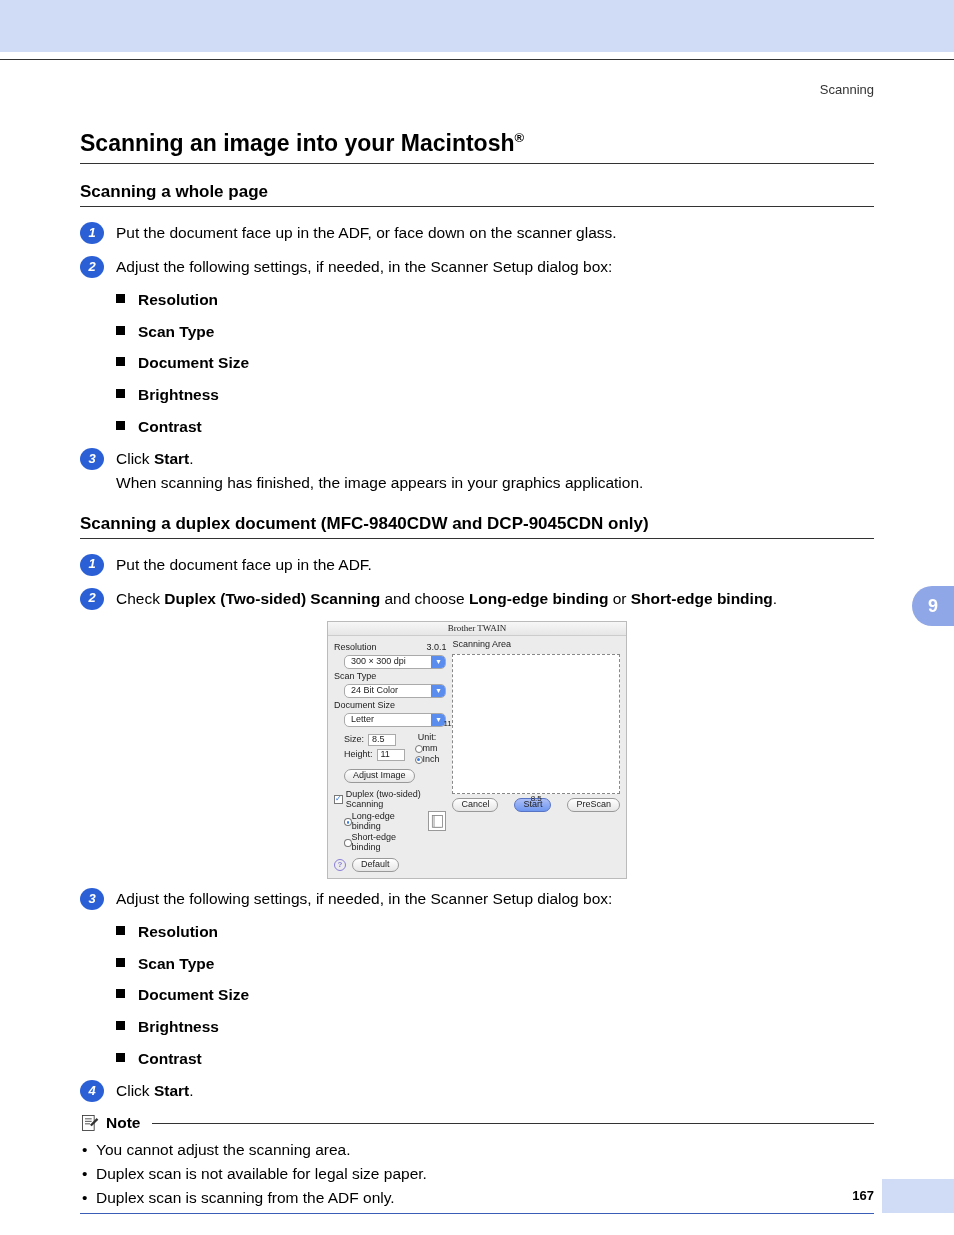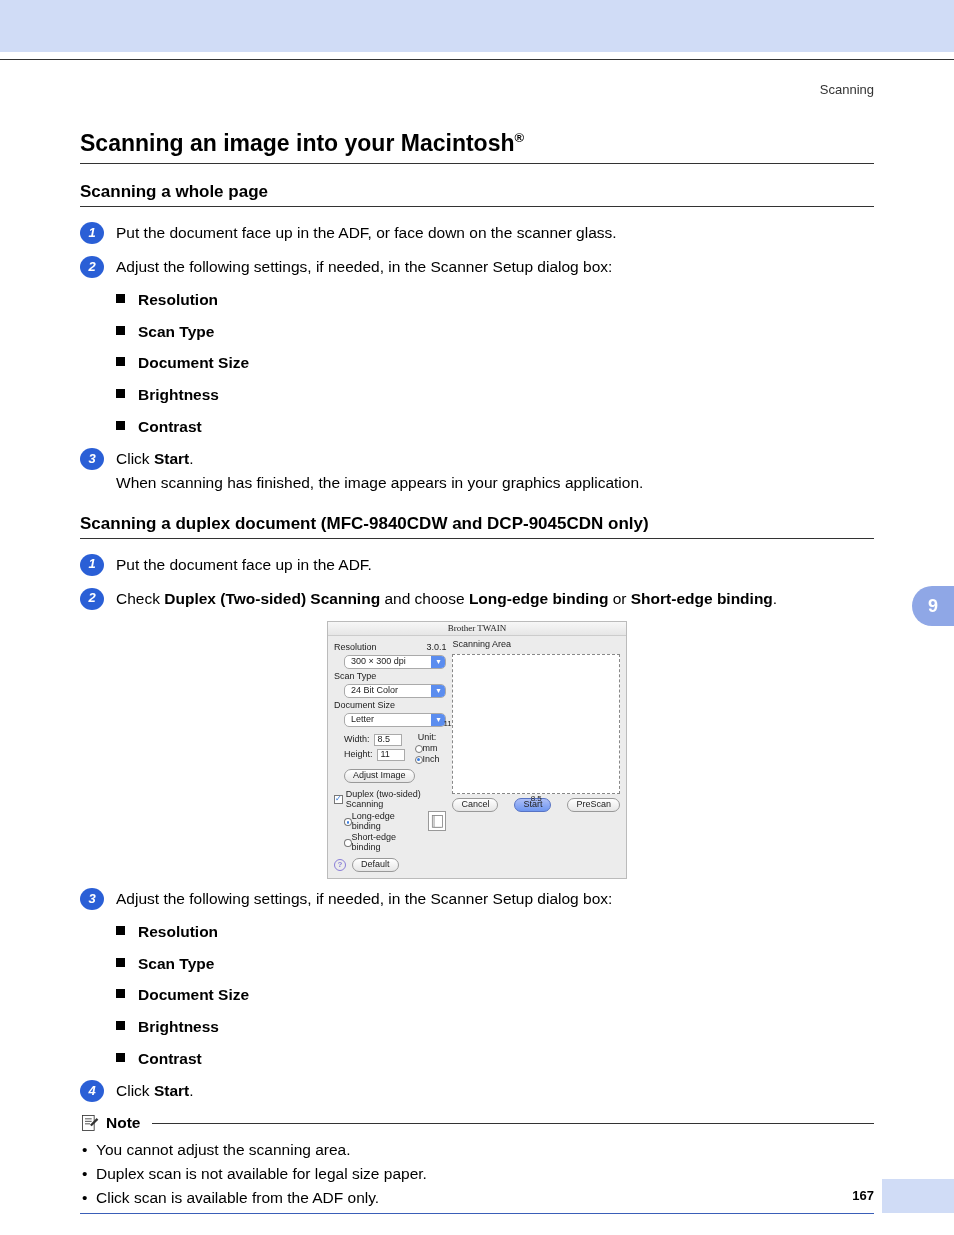--- a/index.html
+++ b/index.html
@@ -288,21 +288,21 @@
             <span class="sel-btn">▾</span>
           </div>
           <div class="dlg-label">Document Size</div>
           <div class="dlg-select">
             <span>Letter</span>
             <span class="sel-btn">▾</span>
           </div>
           <div style="display:flex; gap:10px; margin-top:4px;">
             <div>
               <div class="dlg-row">
-                <span>Width:</span>
+                <span>Size:</span>
                 <span class="fld">8.5</span>
               </div>
               <div class="dlg-row">
                 <span>Height:</span>
                 <span class="fld">11</span>
               </div>
             </div>
             <div>
               <div style="font-size:9px;margin-top:2px;text-align:center;">Unit:</div>
               <div class="radio-row" style="margin-left:0;">
@@ -391,20 +391,20 @@
           <line x1="6" y1="13" x2="12" y2="13" stroke="#333"></line>
           <path d="M14 16 L22 8 L20 6 L12 14 Z" fill="#333"></path>
         </svg>
     </span>
     <span>Note</span>
     <span class="note-line"></span>
   </div>
   <ul class="note-list">
     <li>You cannot adjust the scanning area.</li>
     <li>Duplex scan is not available for legal size paper.</li>
-    <li>Click scan is available from the ADF only.</li>
+    <li>Duplex scan is scanning from the ADF only.</li>
   </ul>
   <div class="note-divider"></div>
 
 </div>
 
 <div class="page-num-bar"></div>
 <div class="page-num">167</div>
 
 </body></html>

